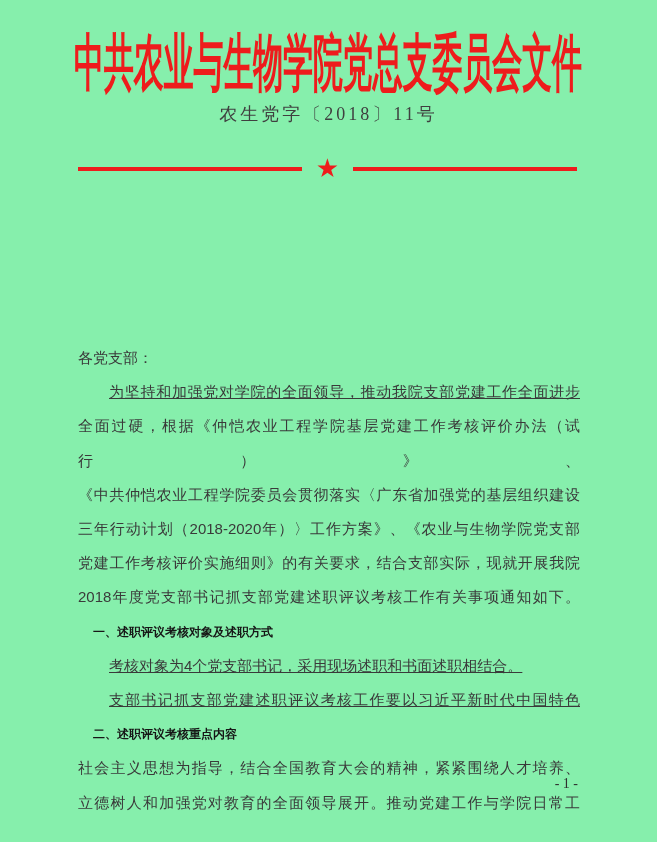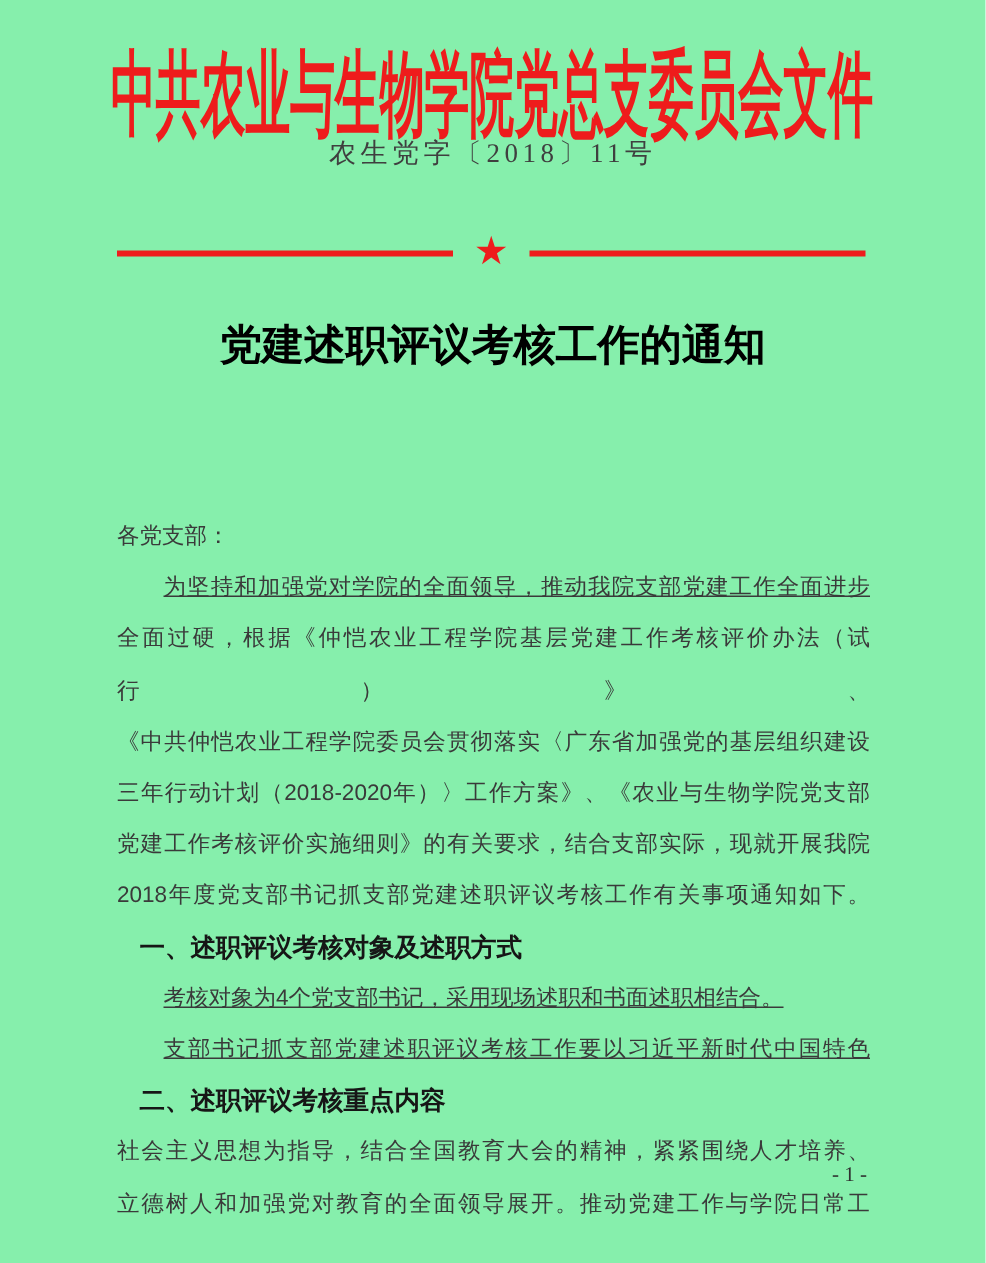--- a/index.html
+++ b/index.html
@@ -26,21 +26,21 @@
   }
   .header-banner text {
     fill: #ee1c1c;
     font-family: "Liberation Serif", "DejaVu Serif", serif;
     font-weight: bold;
     font-size: 62px;
   }
 
   .doc-number {
     position: absolute;
-    top: 90px;
+    top: 102px;
     left: 0;
     width: 100%;
     text-align: center;
     font-family: "Liberation Serif", "DejaVu Serif", serif;
     font-size: 18px;
     letter-spacing: 3px;
     color: #3f3f3f;
   }
 
   
@@ -94,21 +94,21 @@
     margin-top: 15px;
   }
   .body-lines .line {
     white-space: normal;
   }
   .body-lines .indent-1 { text-indent: 15px; }
   .body-lines .indent-2 { text-indent: 31px; text-decoration: underline; }
   .body-lines .bold {
     font-weight: bold;
     color: #161616;
-    font-size: 17px;
+    font-size: 12px;
   }
   .body-lines .fill {
     text-align: justify;
     text-align-last: justify;
   }
 
   
   .page-number {
     position: absolute;
     top: 776px;
@@ -129,21 +129,20 @@
 
   <div class="doc-number">农生党字〔2018〕11号</div>
 
   <div class="red-rule">
     <div class="bar"></div>
     <div class="star">★</div>
     <div class="bar"></div>
   </div>
 
   <div class="doc-title">
-    <div>党建述职评议考核工作的通知</div>
   </div>
 
   <div class="body-lines">
       <div class="line">各党支部：</div>
       <div class="line indent-2 fill">为坚持和加强党对学院的全面领导，推动我院支部党建工作全面进步</div>
       <div class="line fill">全面过硬，根据《仲恺农业工程学院基层党建工作考核评价办法（试行）》、</div>
       <div class="line fill">《中共仲恺农业工程学院委员会贯彻落实〈广东省加强党的基层组织建设</div>
       <div class="line fill">三年行动计划（2018-2020年）〉工作方案》、《农业与生物学院党支部</div>
       <div class="line fill">党建工作考核评价实施细则》的有关要求，结合支部实际，现就开展我院</div>
       <div class="line fill">2018年度党支部书记抓支部党建述职评议考核工作有关事项通知如下。</div>

